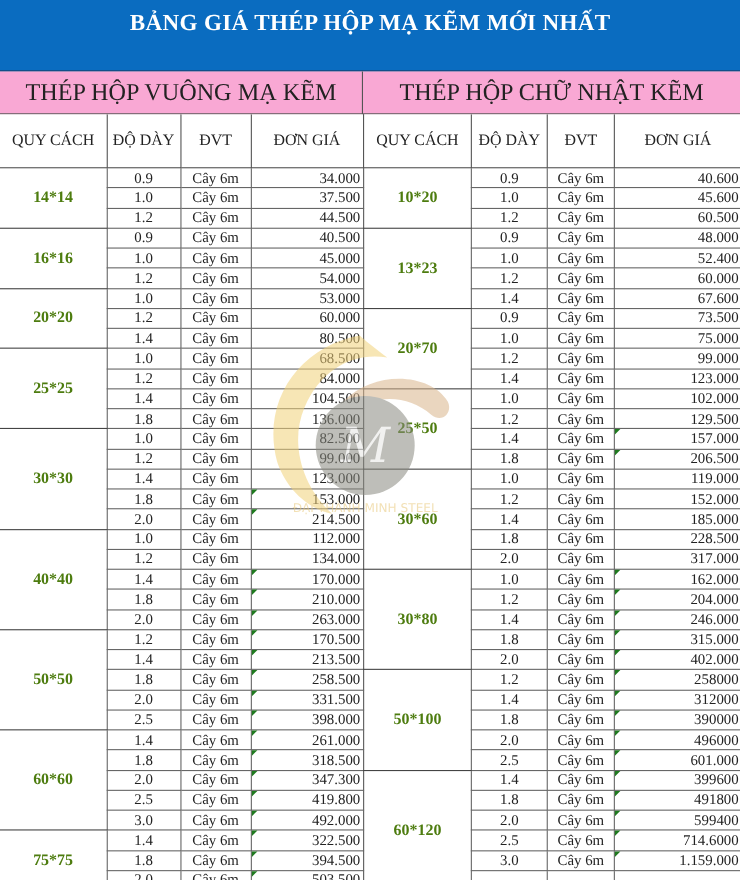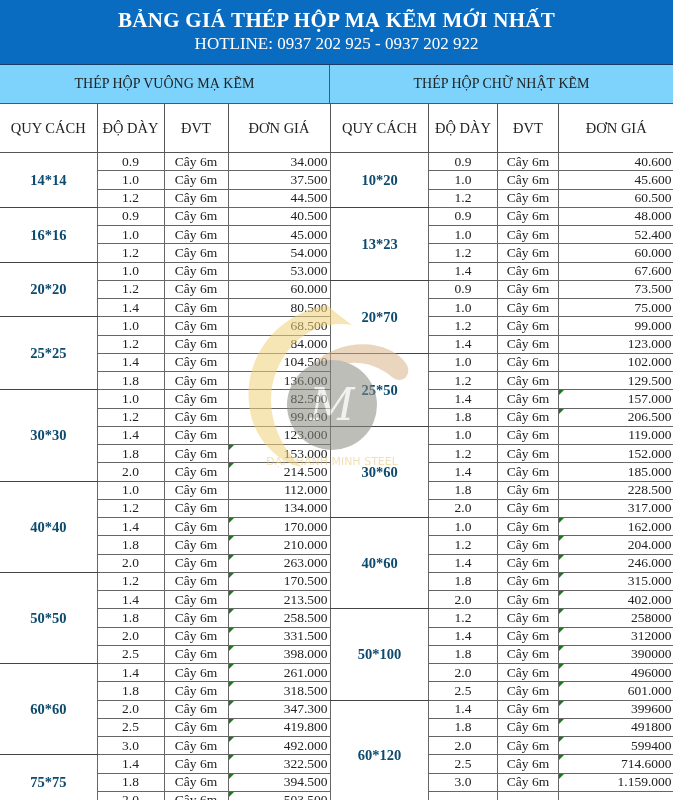--- a/index.html
+++ b/index.html
@@ -1,41 +1,40 @@
 <!DOCTYPE html>
 <html><head>
 <meta charset="utf-8">
 <style>
   html, body { margin:0; padding:0; background:#fff; }
   body { width:673px; height:800px; overflow:hidden; position:relative; font-family:"Liberation Serif","DejaVu Serif",serif; color:#222; }
   .banner { position:absolute; left:0; top:0; width:673px; height:65px; background:#0a6cc0; color:#fff; text-align:center; border-bottom:1px solid #1a3d66; box-sizing:border-box; }
   .banner .title { font-weight:bold; font-size:21px; padding-top:7px; letter-spacing:0.3px; line-height:26px; }
   .banner .hotline { font-size:17px; line-height:22px; }
-  .band { position:absolute; top:65px; height:39px; background:#7dd3fc; font-size:14px; display:flex; align-items:center; justify-content:center; box-sizing:border-box; border-bottom:1px solid #555; color:#222; }
+  .band { position:absolute; top:65px; height:39px; background:#f9a8d4; font-size:22px; display:flex; align-items:center; justify-content:center; box-sizing:border-box; border-bottom:1px solid #555; color:#222; }
   .band.left { left:0; width:330px; border-right:1px solid #555; }
   .band.right { left:330px; width:343px; }
   table { position:absolute; top:104px; border-collapse:collapse; table-layout:fixed; font-size:13.5px; }
   table.left { left:0; width:330px; }
   table.right { left:330px; width:343px; }
   th { height:38px; font-weight:normal; font-size:14.5px; border:1px solid #555; border-top:none; background:#fff; padding:5px; }
   td { height:17.25px; border:1px solid #666; padding:0 2px; line-height:16px; }
-  td.spec { color:#0c4a6e; font-weight:bold; text-align:center; font-size:14.5px; border-bottom:1px solid #444; }
+  td.spec { color:#4d7c0f; font-weight:bold; text-align:center; font-size:14.5px; border-bottom:1px solid #444; }
   td.thk, td.unit { text-align:center; }
   td.price { text-align:right; position:relative; }
   td.price.flag::before { content:""; position:absolute; left:0; top:0; border-top:5px solid #1f7a1f; border-right:5px solid transparent; }
   .watermark { position:absolute; left:232px; top:295px; width:190px; height:180px; pointer-events:none; opacity:0.55; }
   table.left td:first-child, table.left th:first-child { border-left:none; }
   table.right td:last-child, table.right th:last-child { border-right:none; }
 </style>
 </head>
 <body>
 
 <div class="banner">
   <div class="title">BẢNG GIÁ THÉP HỘP MẠ KẼM MỚI NHẤT</div>
-  <div class="hotline">HOTLINE: 0937 202 925 - 0937 202 922</div>
 </div>
 
 <div class="band left">THÉP HỘP VUÔNG MẠ KẼM</div>
 <div class="band right">THÉP HỘP CHỮ NHẬT KẼM</div>
 
 <table class="left">
   <colgroup>
       <col style="width:97px">
       <col style="width:67px">
       <col style="width:64px">
@@ -357,21 +356,21 @@
         <td class="thk">1.8</td>
         <td class="unit">Cây 6m</td>
         <td class="price">228.500</td>
       </tr>
       <tr>
         <td class="thk">2.0</td>
         <td class="unit">Cây 6m</td>
         <td class="price">317.000</td>
       </tr>
       <tr>
-        <td class="spec" rowspan="5">40*60</td>
+        <td class="spec" rowspan="5">30*80</td>
         <td class="thk">1.0</td>
         <td class="unit">Cây 6m</td>
         <td class="price flag">162.000</td>
       </tr>
       <tr>
         <td class="thk">1.2</td>
         <td class="unit">Cây 6m</td>
         <td class="price flag">204.000</td>
       </tr>
       <tr>

